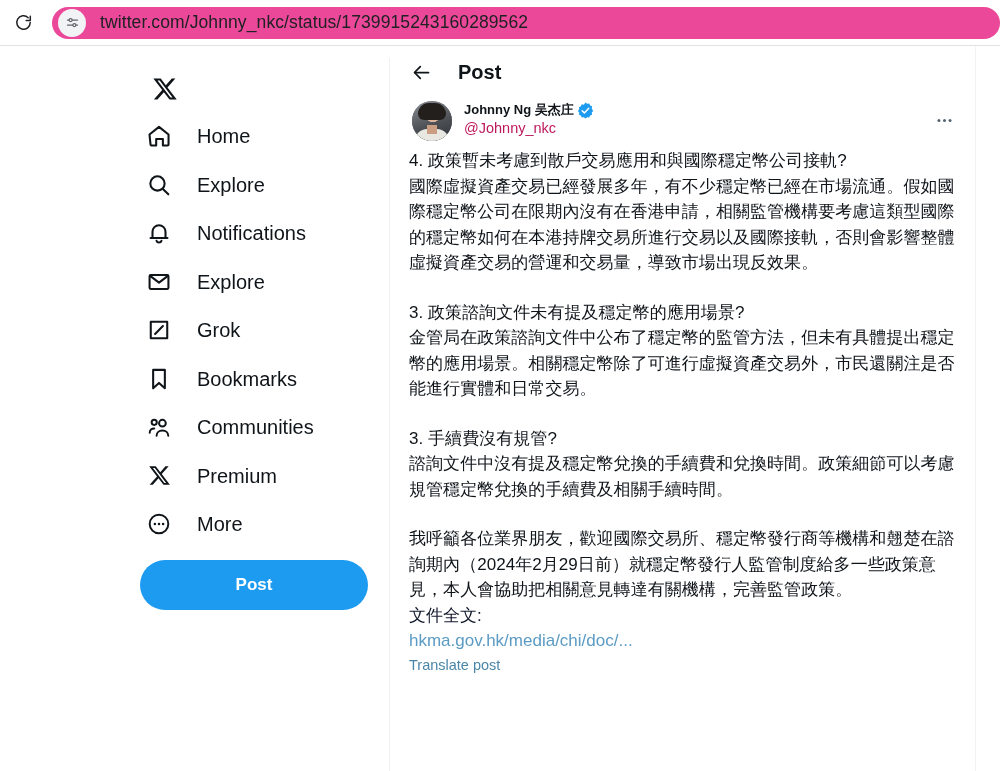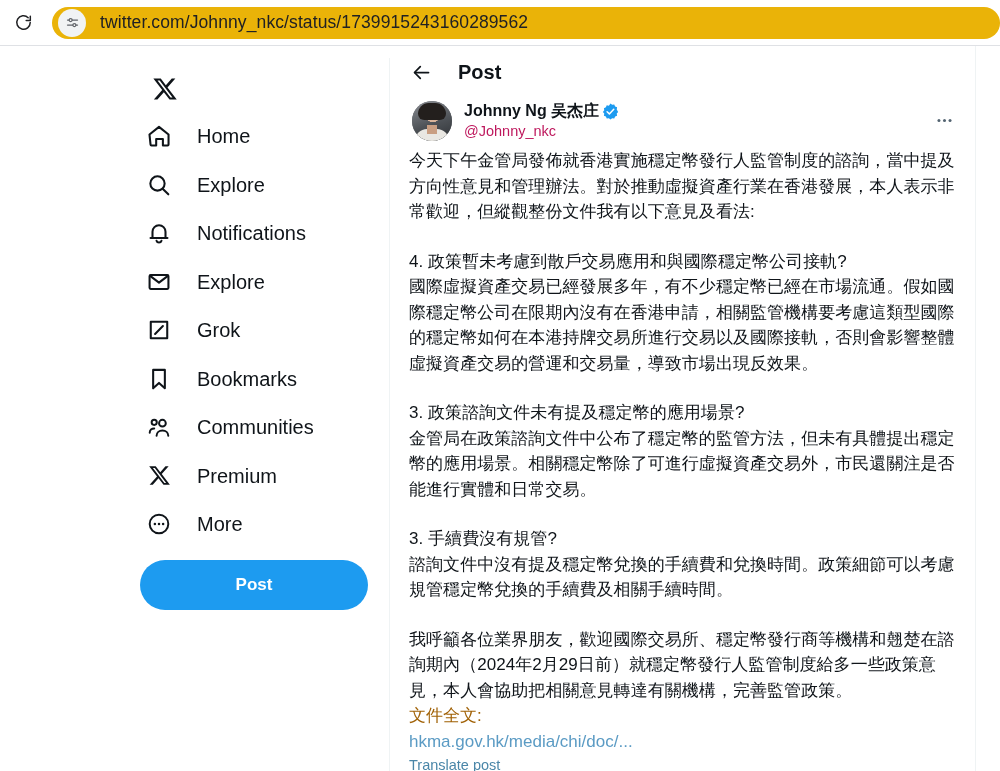--- a/index.html
+++ b/index.html
@@ -27,21 +27,21 @@
     border-radius: 50%;
     cursor: pointer;
     color: #202124;
   }
   .reload-btn svg { display: block; }
   .omnibox {
     margin-left: 14px;
     height: 32px;
     flex: 1;
     display: flex; align-items: center;
-    background: #eab308;
+    background: #ec4899;
     border-radius: 16px;
     cursor: text;
   }
   .site-info {
     width: 28px; height: 28px;
     margin-left: 6px;
     border-radius: 50%;
     background: #f1f3f4;
     display: flex; align-items: center; justify-content: center;
     cursor: pointer;
@@ -183,21 +183,21 @@
   }
   .name-block {
     margin-left: 12px;
     flex: 1;
     min-width: 0;
   }
   .name-row {
     display: flex; align-items: center;
   }
   .display-name {
-    font-size: 16px;
+    font-size: 13px;
     font-weight: bold;
     color: #0f1419;
     cursor: pointer;
     white-space: nowrap;
   }
   .verified {
     margin-left: 3px;
     width: 17px; height: 17px;
     flex: 0 0 auto;
     display: flex; align-items: center; justify-content: center;
@@ -226,21 +226,21 @@
     color: #0f1419;
     margin: 0 0 24px 0;
     white-space: pre-wrap;
     word-break: break-word;
     letter-spacing: 0.05px;
   }
   .para:last-of-type { margin-bottom: 0; }
   .doc-label {
     font-size: 17px;
     line-height: 25.5px;
-    color: #a16207;
+    color: #0f172a;
     margin: 0;
   }
   .doc-link {
     font-size: 17px;
     line-height: 25.5px;
     color: #5b9bc4;
     text-decoration: none;
     cursor: pointer;
     display: inline-block;
   }
@@ -428,21 +428,20 @@
       <div class="more-btn">
         <svg width="19" height="19" viewBox="0 0 24 24" fill="currentColor">
           <circle cx="5" cy="12" r="1.9"></circle>
           <circle cx="12" cy="12" r="1.9"></circle>
           <circle cx="19" cy="12" r="1.9"></circle>
         </svg>
       </div>
     </div>
 
     <div class="post-body">
-      <p class="para">今天下午金管局發佈就香港實施穩定幣發行人監管制度的諮詢，當中提及方向性意見和管理辦法。對於推動虛擬資產行業在香港發展，本人表示非常歡迎，但縱觀整份文件我有以下意見及看法:</p>
       <p class="para">4. 政策暫未考慮到散戶交易應用和與國際穩定幣公司接軌?
 國際虛擬資產交易已經發展多年，有不少穩定幣已經在市場流通。假如國際穩定幣公司在限期內沒有在香港申請，相關監管機構要考慮這類型國際的穩定幣如何在本港持牌交易所進行交易以及國際接軌，否則會影響整體虛擬資產交易的營運和交易量，導致市場出現反效果。</p>
       <p class="para">3. 政策諮詢文件未有提及穩定幣的應用場景?
 金管局在政策諮詢文件中公布了穩定幣的監管方法，但未有具體提出穩定幣的應用場景。相關穩定幣除了可進行虛擬資產交易外，市民還關注是否能進行實體和日常交易。</p>
       <p class="para">3. 手續費沒有規管?
 諮詢文件中沒有提及穩定幣兌換的手續費和兌換時間。政策細節可以考慮規管穩定幣兌換的手續費及相關手續時間。</p>
       <p class="para">我呼籲各位業界朋友，歡迎國際交易所、穩定幣發行商等機構和翹楚在諮詢期內（2024年2月29日前）就穩定幣發行人監管制度給多一些政策意見，本人會協助把相關意見轉達有關機構，完善監管政策。</p>
       <div class="doc-label">文件全文:</div>
       <a class="doc-link" href="#">hkma.gov.hk/media/chi/doc/...</a>
       <a class="translate-link" href="#">Translate post</a>

